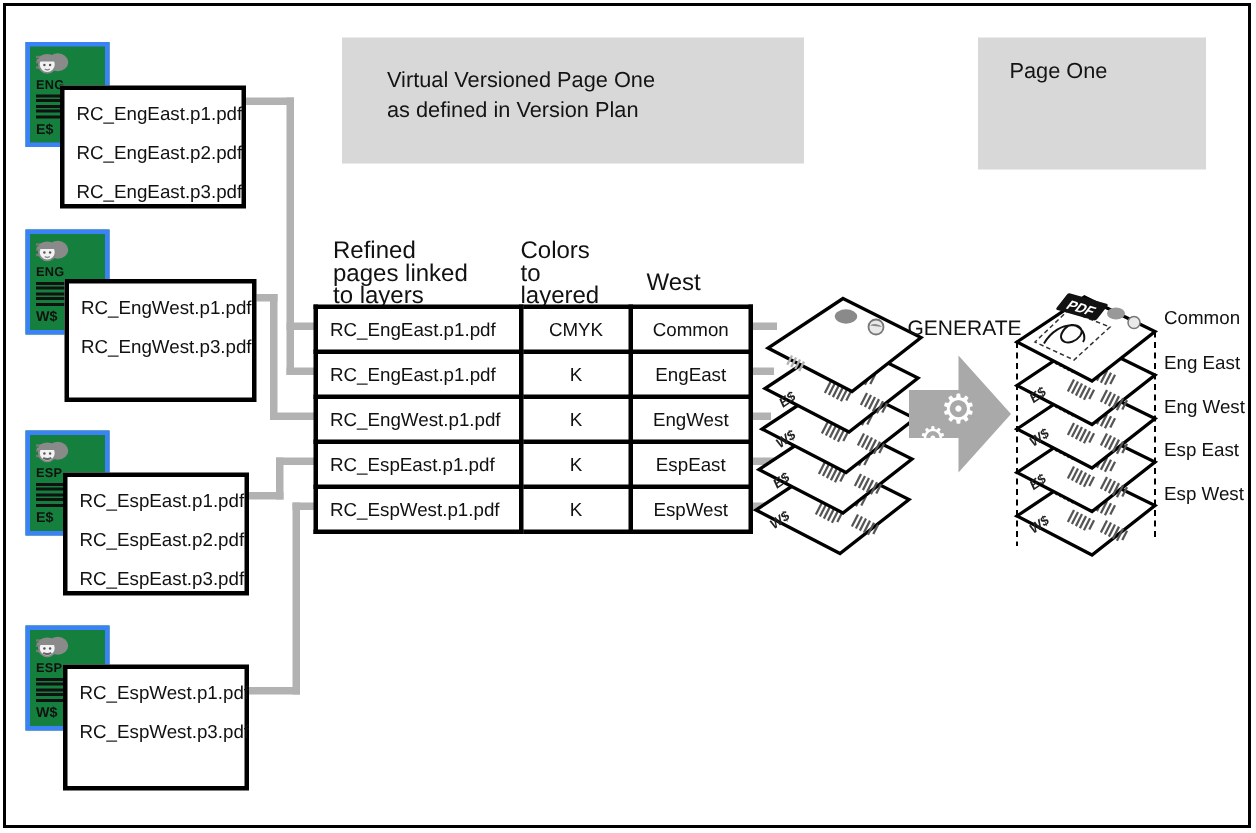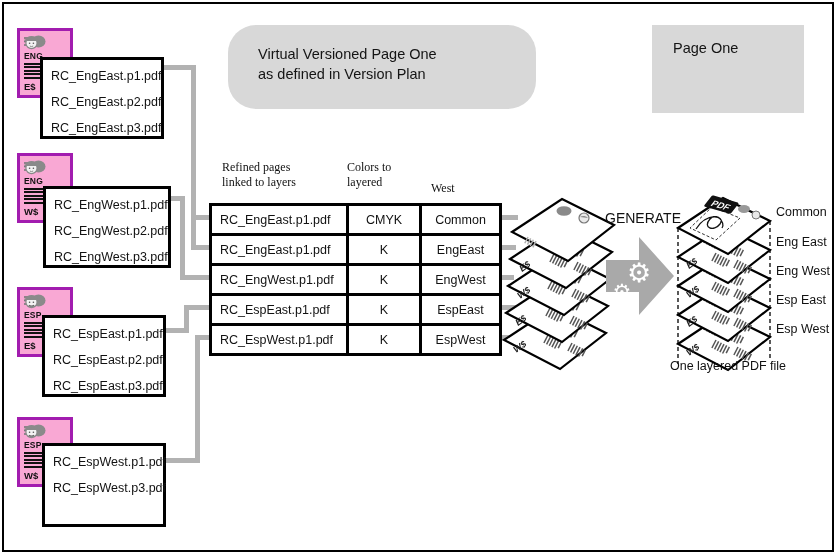--- a/index.html
+++ b/index.html
@@ -5,56 +5,56 @@
   html,body{margin:0;padding:0;background:#fff;}
   #canvas{
     position:relative;width:837px;height:555px;background:#fff;overflow:hidden;
     font-family:"Liberation Sans",sans-serif;color:#111;
   }
   .frame{position:absolute;left:2px;top:2px;right:3px;bottom:3px;border:2px solid #000;}
   
   .panel{position:absolute;background:#d8d8d8;}
   .panel .ln{font-size:14.5px;line-height:19.5px;white-space:nowrap;color:#141414;}
   
-  .page-icon{position:absolute;width:56px;height:70px;background:#f9a8d4;border:3px solid #a21caf;
+  .page-icon{position:absolute;width:56px;height:70px;background:#15803d;border:3px solid #3b82f6;
     box-sizing:border-box;padding:3px 4px 2px 4px;z-index:2;}
   .icon-row{display:flex;gap:5px;align-items:flex-start;height:17px;}
   .lang{font-size:8.5px;font-weight:bold;letter-spacing:.2px;}
   .tl{height:2px;background:#111;margin:1.6px 0;}
   .tl.w1{width:28px;}.tl.w2{width:26px;}.tl.w3{width:28px;}.tl.w4{width:24px;}.tl.w5{width:27px;}
   .ed{font-size:9.5px;font-weight:bold;margin-top:1px;}
   
   .file-box{position:absolute;background:#fff;border:3px solid #000;box-sizing:border-box;
     padding:3px 0 0 8px;z-index:3;width:124px;height:82px;}
   .file-box .f{font-size:12.5px;line-height:26px;white-space:nowrap;}
   
   .cn{position:absolute;background:#b2b2b2;z-index:1;}
   
   #vtable{position:absolute;left:209px;top:203px;z-index:4;}
   #vtable table{border-collapse:collapse;}
   #vtable td{border:3px solid #000;background:#fff;height:27px;font-size:12.5px;padding:0;}
   #vtable td.c1{width:126px;padding-left:8px;text-align:left;}
   #vtable td.c2{width:70px;text-align:center;}
   #vtable td.c3{width:77px;text-align:center;}
-  .th{position:absolute;font-size:12px;line-height:15px;z-index:4;font-family:Liberation Serif, serif;}
+  .th{position:absolute;font-size:16px;line-height:15px;z-index:4;}
   .genlbl{position:absolute;left:605px;top:210px;font-size:14px;z-index:5;}
   .caption{position:absolute;left:648px;top:359px;width:160px;text-align:center;
     font-size:12.5px;z-index:5;}
   svg{position:absolute;overflow:visible;}
   .dash{stroke:#000;stroke-width:1.3;stroke-dasharray:4 3;fill:none;}
   .sheet-lbl{font-size:9px;font-weight:bold;font-style:italic;fill:#222;}
   .layer-lbl{font-size:12.5px;fill:#111;}
 </style>
 </head>
 <body>
 <div id="canvas">
 
 <div class="frame"></div>
 
-<div class="panel" style="left:228px;top:25px;width:308px;height:84px;padding:20px 0 0 30px;box-sizing:border-box;border-radius:28px;">
+<div class="panel" style="left:228px;top:25px;width:308px;height:84px;padding:20px 0 0 30px;box-sizing:border-box;">
   <div class="ln">Virtual Versioned Page One</div>
   <div class="ln">as defined in Version Plan</div>
 </div>
 <div class="panel" style="left:652px;top:25px;width:152px;height:88px;padding:14px 0 0 21px;box-sizing:border-box;">
   <div class="ln">Page One</div>
 </div>
 
 <div class="cn" style="left:162px;top:65px;width:34px;height:5px;"></div>
 <div class="cn" style="left:191px;top:65px;width:5px;height:185px;"></div>
 <div class="cn" style="left:191px;top:215px;width:19px;height:5px;"></div>
@@ -126,21 +126,20 @@
   <div class="lang">ENG</div>
   <div class="tl w1"></div>
       <div class="tl w2"></div>
       <div class="tl w3"></div>
       <div class="tl w4"></div>
       <div class="tl w5"></div>
   <div class="ed">W$</div>
 </div>
 <div class="file-box" style="left:43px;top:186px;width:128px;">
   <div class="f">RC_EngWest.p1.pdf</div>
-  <div class="f">RC_EngWest.p2.pdf</div>
   <div class="f">RC_EngWest.p3.pdf</div>
 </div>
 
 <div class="page-icon" style="left:17px;top:287px;">
   <div class="icon-row">
     <svg width="22" height="15" viewBox="0 0 22 15">
       <line x1="0" y1="4" x2="6" y2="4" stroke="#777" stroke-width="1.6"></line>
       <line x1="0" y1="7.5" x2="6" y2="7.5" stroke="#777" stroke-width="1.6"></line>
       <line x1="0" y1="11" x2="5" y2="11" stroke="#777" stroke-width="1.6"></line>
       <ellipse cx="14.5" cy="7.5" rx="7" ry="6" fill="#8a8a8a"></ellipse>
@@ -358,15 +357,14 @@
     <circle cx="78" cy="17" r="4" fill="#e9e9e9" stroke="#777" stroke-width="1"></circle>
   </g>
 
   <text class="layer-lbl" x="126" y="30">Common</text>
   <text class="layer-lbl" x="126" y="60">Eng East</text>
   <text class="layer-lbl" x="126" y="89">Eng West</text>
   <text class="layer-lbl" x="126" y="118">Esp East</text>
   <text class="layer-lbl" x="126" y="147">Esp West</text>
 </svg>
 
-<div class="caption">One layered PDF file</div>
 
 </div>
 
 </body></html>

